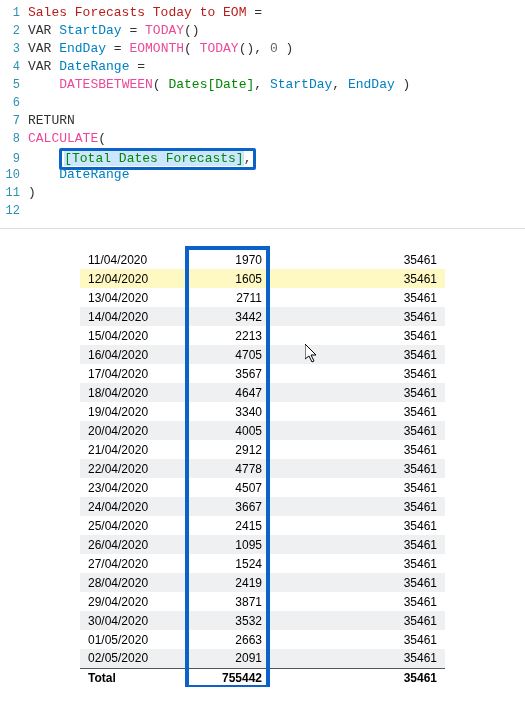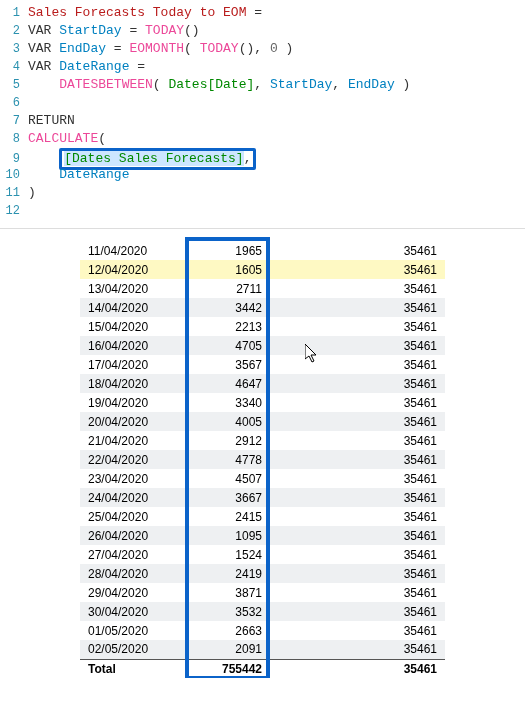--- a/index.html
+++ b/index.html
@@ -14,21 +14,21 @@
     .tok-keyword { color: #333; }
     .tok-var { color: #0080c0; }
     .tok-func { color: #ec4899; }
     .tok-ref { color: #008800; }
     .tok-num { color: #666; }
     .tok-punct { color: #333; }
     
     .sel-box { border: 3px solid #0b63c9; padding: 0px 2px; border-radius: 2px; display: inline-block; line-height: 16px; }
     .sel-inner { background: #cde6ff; }
     
-    .data-table { margin-top: 12px; margin-left: 80px; font-family: 'Segoe UI', Arial, sans-serif; font-size: 12px; border-collapse: collapse; position: relative; }
+    .data-table { margin-top: 21px; margin-left: 80px; font-family: 'Segoe UI', Arial, sans-serif; font-size: 12px; border-collapse: collapse; position: relative; }
     .data-table td { height: 19px; padding: 0 8px; border: none; }
     .data-table tr:nth-child(even) td { background: #eef0f2; }
     .data-table tr:nth-child(odd) td { background: #fff; }
     .data-table tr.row-highlight td { background: #fef9c3; }
     .col-date { width: 95px; text-align: left; }
     .col-val { width: 95px; text-align: right; }
     .col-val2 { width: 175px; text-align: right; }
     .row-total td { font-weight: bold; border-top: 1.5px solid #555; background: #fff !important; }
     
     .col-highlight { position: absolute; border: 4px solid #0b63c9; pointer-events: none; }
@@ -67,42 +67,42 @@
     <div class="code-line">
       <span class="line-num">7</span>
       <span class="line-content"><span class="tok-keyword">RETURN</span></span>
     </div>
     <div class="code-line">
       <span class="line-num">8</span>
       <span class="line-content"><span class="tok-func">CALCULATE</span><span class="tok-punct">(</span></span>
     </div>
     <div class="code-line">
       <span class="line-num">9</span>
-      <span class="line-content"><span>    </span><span class="sel-box"><span class="sel-inner tok-ref">[Dates Sales Forecasts]</span><span class="tok-punct">,</span></span></span>
+      <span class="line-content"><span>    </span><span class="sel-box"><span class="sel-inner tok-ref">[Total Dates Forecasts]</span><span class="tok-punct">,</span></span></span>
     </div>
     <div class="code-line">
       <span class="line-num">10</span>
       <span class="line-content"><span>    </span><span class="tok-var">DateRange</span></span>
     </div>
     <div class="code-line">
       <span class="line-num">11</span>
       <span class="line-content"><span class="tok-punct">)</span></span>
     </div>
     <div class="code-line">
       <span class="line-num">12</span>
       <span class="line-content"></span>
     </div>
   </div>
 
 <div style="position:relative;">
   <table class="data-table">
     <tbody id="table-body">
         <tr>
           <td class="col-date">11/04/2020</td>
-          <td class="col-val">1965</td>
+          <td class="col-val">1970</td>
           <td class="col-val2">35461</td>
         </tr>
         <tr class="row-highlight">
           <td class="col-date">12/04/2020</td>
           <td class="col-val">1605</td>
           <td class="col-val2">35461</td>
         </tr>
         <tr>
           <td class="col-date">13/04/2020</td>
           <td class="col-val">2711</td>

